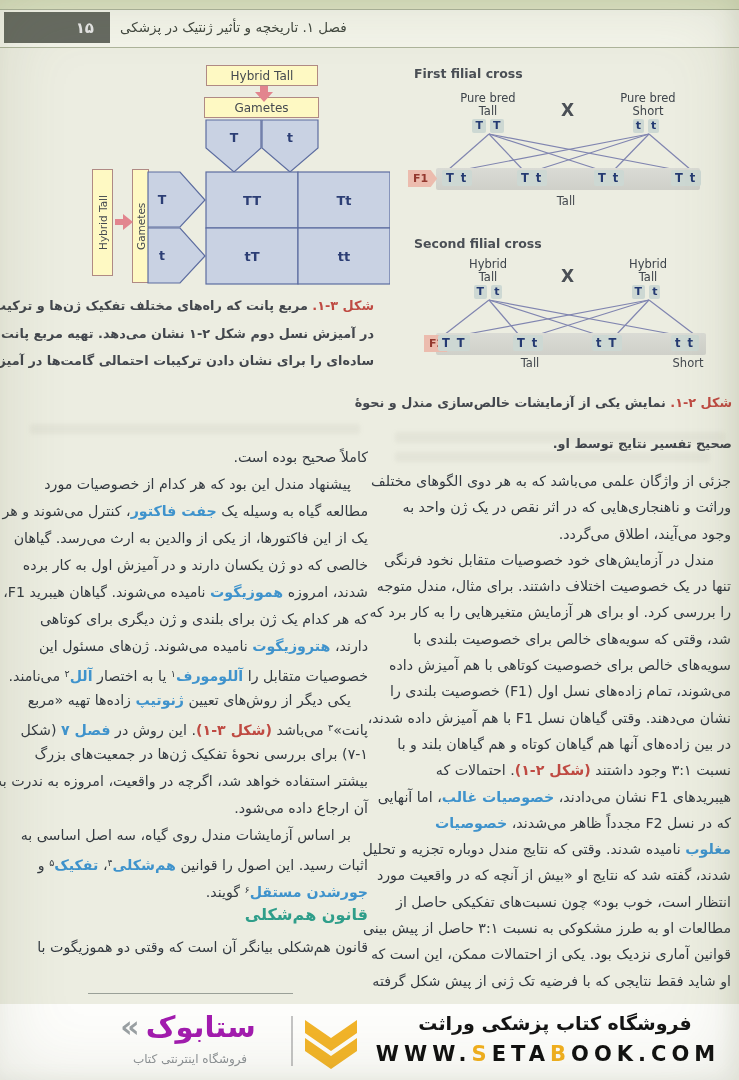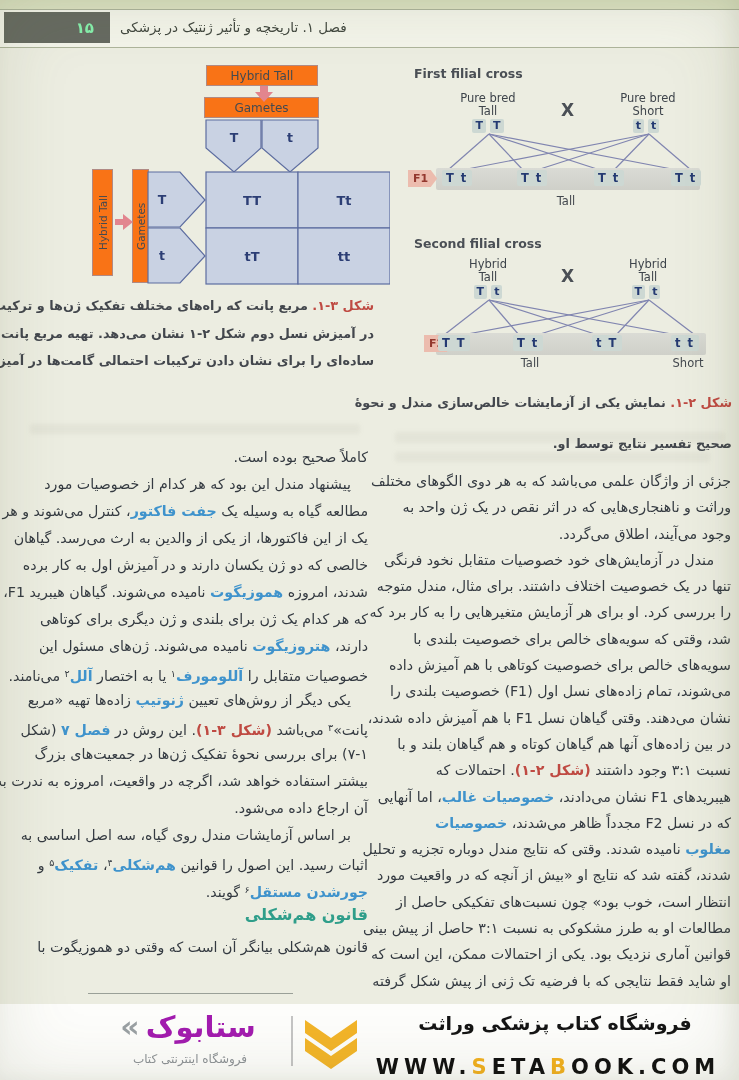--- a/index.html
+++ b/index.html
@@ -5,39 +5,39 @@
   html,body{margin:0;padding:0;width:739px;height:1080px;overflow:hidden;}
   body{font-family:"DejaVu Sans",sans-serif;background:#ecede1;}
   .page{position:relative;width:739px;height:1080px;background:#ecede1;}
   .page::after{content:"";position:absolute;inset:0;pointer-events:none;
     box-shadow:inset 0 0 70px rgba(90,100,60,.14), inset -8px 0 18px rgba(120,130,90,.10);}
   
   .top-strip{position:absolute;left:0;top:0;width:739px;height:9px;background:#dce2c3;}
   .hline{position:absolute;left:0;width:739px;height:1px;background:#adb49b;}
   .head-band{position:absolute;left:0;top:10px;width:739px;height:37px;background:#f3f4ea;}
   .pagenum-box{position:absolute;left:4px;top:12px;width:106px;height:31px;background:#666a61;
-    color:#86efac;font-size:15px;font-weight:bold;display:flex;align-items:center;justify-content:flex-end;
+    color:#e5e5e5;font-size:15px;font-weight:bold;display:flex;align-items:center;justify-content:flex-end;
     padding-right:16px;box-sizing:border-box;}
   .chapter-title{position:absolute;left:120px;top:19px;direction:rtl;font-size:13.5px;color:#41473f;white-space:nowrap;}
   
   .fig{position:absolute;direction:ltr;}
   .dtitle{position:absolute;font-weight:bold;font-size:12.5px;color:#4a4f55;white-space:nowrap;}
   .plabel{position:absolute;width:84px;text-align:center;font-size:11.5px;color:#3e444b;line-height:13px;}
   .alleles{position:absolute;display:flex;gap:4px;justify-content:center;width:40px;}
   .achip{background:#cdd8d3;color:#243a72;font-weight:600;font-size:11px;padding:0 3px;border-radius:2px;line-height:14px;}
   .xsym{position:absolute;font-size:17px;font-weight:bold;color:#4a4f55;}
   .band{position:absolute;height:22px;border-radius:2px;background:linear-gradient(#dadbd5,#cfd0c9);}
   .gen-chip{position:absolute;background:#ecbcae;color:#93382e;font-weight:bold;font-size:11px;
     padding:2px 9px 2px 5px;clip-path:polygon(0 0,78% 0,100% 50%,78% 100%,0 100%);}
   .ochip{position:absolute;background:#cdd8d3;color:#243a72;font-weight:600;font-size:11.5px;
     padding:1px 4px;border-radius:2px;letter-spacing:1.5px;white-space:pre;}
   .pheno{position:absolute;font-size:11.5px;color:#43484e;text-align:center;}
   .crosslines{position:absolute;left:0;top:0;}
   
-  .pinkbox{position:absolute;background:#f97316;border:1px solid #b08a84;color:#454a50;font-size:12px;
+  .pinkbox{position:absolute;background:#fef9c3;border:1px solid #b08a84;color:#454a50;font-size:12px;
     display:flex;align-items:center;justify-content:center;box-sizing:border-box;}
   .vert{writing-mode:vertical-rl;transform:rotate(180deg);font-size:10.5px;}
   
   .cap{position:absolute;direction:rtl;text-align:right;font-weight:bold;font-size:12.8px;color:#43474d;}
   .cap .tline{height:27.5px;line-height:27.5px;}
   .cap21 .tline{height:29px;line-height:29px;margin-top:12px;}
   .col{position:absolute;direction:rtl;text-align:right;font-size:14.2px;color:#343a41;}
   .colL .tline{height:27px;line-height:27px;}
   .colR .tline{height:26.3px;line-height:26.3px;}
   .tline{white-space:nowrap;}
@@ -46,21 +46,21 @@
   .red{color:#bf4a42;font-weight:bold;}
   .sup{font-size:9.5px;vertical-align:4px;}
   .teal-heading{position:absolute;direction:rtl;text-align:right;font-weight:bold;font-size:16px;color:#2f9e8a;}
   .fnote-line{position:absolute;height:1px;background:#9aa098;}
   .smudge{position:absolute;background:rgba(110,115,105,.07);filter:blur(2px);border-radius:3px;}
   
   .footer{position:absolute;left:0;top:1004px;width:739px;height:76px;background:#fdfdfb;}
   .store-title{position:absolute;left:390px;top:8px;width:330px;text-align:center;direction:rtl;
     font-size:19px;font-weight:bold;color:#151515;}
   .site-url{position:absolute;left:372px;top:38px;width:352px;text-align:center;
-    font-size:21px;font-weight:bold;color:#101010;letter-spacing:5px;white-space:nowrap;margin-top:13px;}
+    font-size:21px;font-weight:bold;color:#101010;letter-spacing:5px;white-space:nowrap;}
   .yellow{color:#f2b01e;}
   .logo-bar{position:absolute;left:291px;top:12px;width:2px;height:50px;background:#c4c4c4;}
   .logo-word{position:absolute;left:92px;top:6px;width:192px;display:flex;align-items:center;justify-content:center;gap:6px;}
   .logo-mark{font-size:30px;font-weight:bold;color:#9aa0a3;line-height:34px;}
   .logo-text{font-size:29px;font-weight:bold;color:#a21caf;line-height:34px;}
   .logo-tagline{position:absolute;left:95px;top:48px;width:190px;text-align:center;direction:rtl;
     font-size:12px;color:#8d9296;}
   svg text{font-family:"DejaVu Sans",sans-serif;}
 </style>
 </head>

